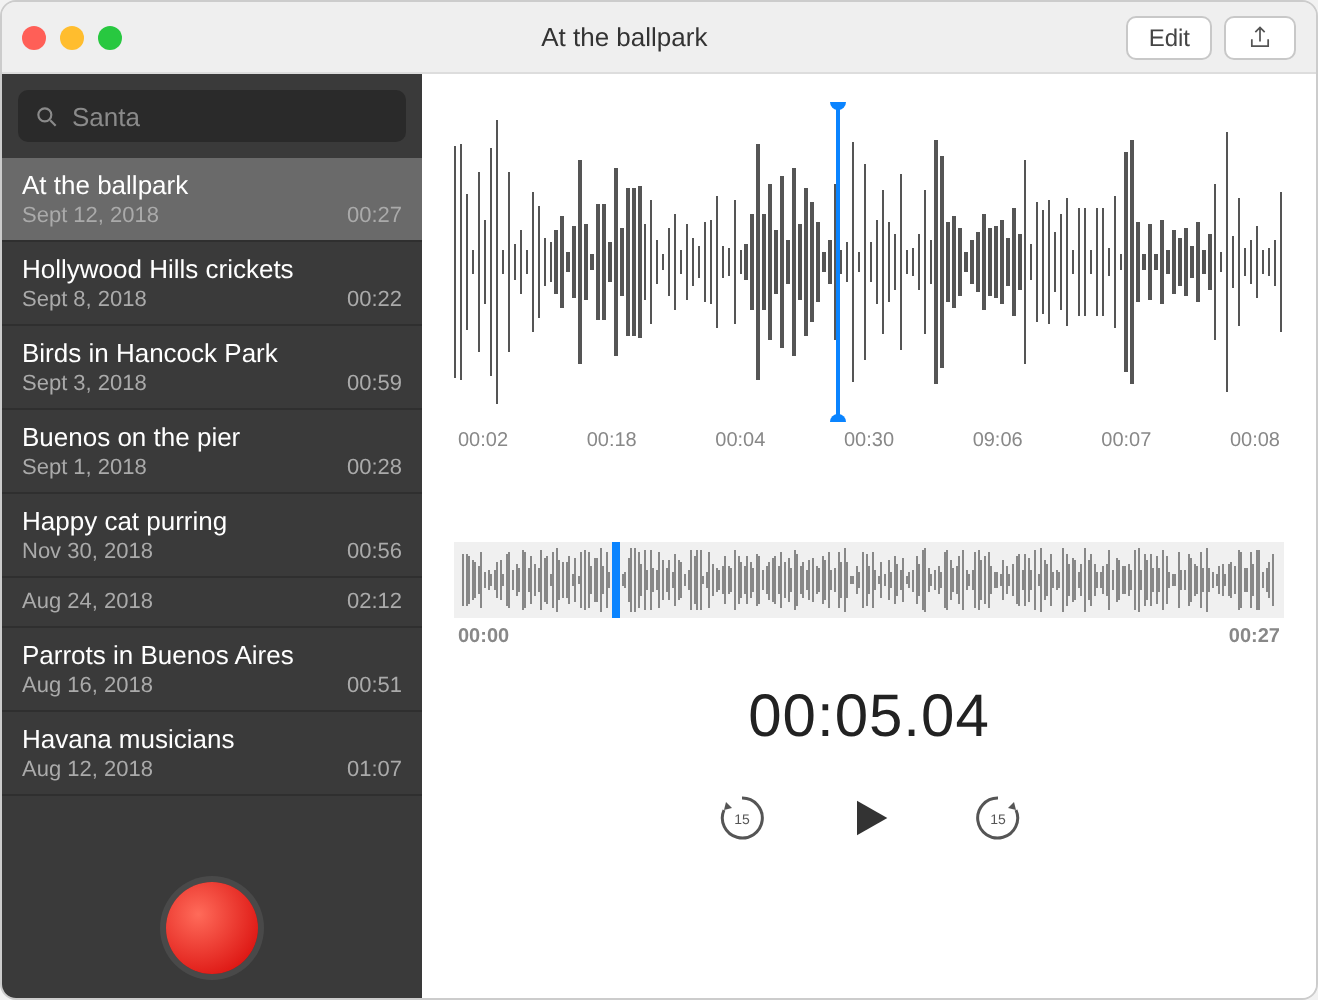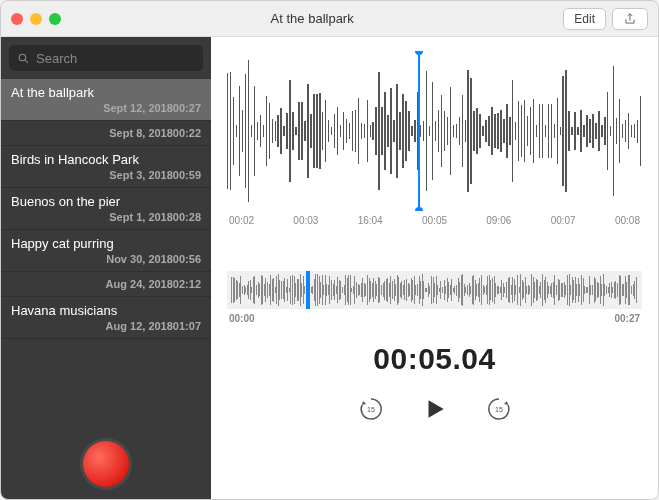--- a/index.html
+++ b/index.html
@@ -22,21 +22,21 @@
 .body { flex: 1; display: flex; }
 
 
 .sidebar { width: 210px; background: #3a3a3a; display: flex; flex-direction: column; color: #ddd; }
 .search { margin: 8px; height: 26px; background: #2a2a2a; border-radius: 5px; display: flex; align-items: center; padding: 0 8px; gap: 6px; color: #8a8a8a; font-size: 13px; }
 .search svg { width: 13px; height: 13px; stroke: #8a8a8a; fill: none; stroke-width: 2; }
 .list { flex: 1; overflow: hidden; }
 .item { padding: 6px 10px; border-bottom: 1px solid #2f2f2f; display: flex; flex-direction: column; gap: 2px; cursor: pointer; }
 .item.sel { background: #6a6a6a; }
 .item .t1 { font-size: 13px; color: #fff; }
-.item .row2 { display: flex; justify-content: flex-end; font-size: 11px; color: #aaa; font-weight: bold; }
+.item .row2 { display: flex; justify-content: space-between; font-size: 11px; color: #aaa; }
 .record-area { height: 70px; display: flex; align-items: center; justify-content: center; }
 .record-btn { width: 46px; height: 46px; border-radius: 50%; background: radial-gradient(circle at 35% 35%, #ff6b5a, #d40000); box-shadow: 0 0 0 3px rgba(255,255,255,0.08); cursor: pointer; }
 
 
 .main { flex: 1; background: #fff; display: flex; flex-direction: column; padding: 14px 16px 10px 16px; }
 
 .wave-big { height: 180px; position: relative; display: flex; flex-direction: column; }
 .wave-canvas { flex: 1; position: relative; overflow: hidden; }
 .bars { position: absolute; inset: 0; display: flex; align-items: center; gap: 1.5px; }
 .bar { width: 2px; background: #555; }
@@ -46,21 +46,21 @@
 .playhead::after { bottom: -4px; }
 .ticks { height: 20px; display: flex; justify-content: space-between; font-size: 10px; color: #888; padding: 4px 2px 0 2px; }
 
 .wave-mini-wrap { margin-top: 40px; font-weight: bold; }
 .wave-mini { height: 38px; background: #f0f0f0; position: relative; overflow: hidden; }
 .mini-bars { position: absolute; inset: 0; display: flex; align-items: center; gap: 1px; padding: 0 4px; }
 .mini-bar { width: 1px; background: #888; }
 .mini-head { position: absolute; top: 0; bottom: 0; width: 4px; background: #0a84ff; }
 .mini-ticks { display: flex; justify-content: space-between; font-size: 10px; color: #888; padding: 4px 2px; }
 
-.time { text-align: center; font-size: 30px; color: #222; margin-top: 14px; font-weight: 700; letter-spacing: 0.5px; }
+.time { text-align: center; font-size: 30px; color: #222; margin-top: 14px; font-weight: 400; letter-spacing: 0.5px; }
 
 .controls { display: flex; align-items: center; justify-content: center; gap: 34px; margin-top: 18px; }
 .ctrl { width: 30px; height: 30px; display: flex; align-items: center; justify-content: center; cursor: pointer; }
 .ctrl svg { stroke: #555; fill: none; stroke-width: 1.5; }
 .play svg { fill: #333; stroke: none; }
 .skip-label { font-size: 7px; fill: #555; stroke: none; }
 
 </style>
 </head>
 <body>
@@ -83,31 +83,32 @@
     </div>
   </div>
 
   <div class="body">
     <div class="sidebar">
       <div class="search">
         <svg viewBox="0 0 24 24">
             <circle cx="10" cy="10" r="6"></circle>
             <path d="M15 15l5 5"></path>
           </svg>
-        <span>Search</span>
+        <span>Santa</span>
       </div>
       <div class="list" id="list">
           <div class="item sel">
             <div class="t1">At the ballpark</div>
             <div class="row2">
               <span>Sept 12, 2018</span>
               <span>00:27</span>
             </div>
           </div>
           <div class="item">
+            <div class="t1">Hollywood Hills crickets</div>
             <div class="row2">
               <span>Sept 8, 2018</span>
               <span>00:22</span>
             </div>
           </div>
           <div class="item">
             <div class="t1">Birds in Hancock Park</div>
             <div class="row2">
               <span>Sept 3, 2018</span>
               <span>00:59</span>
@@ -124,20 +125,27 @@
             <div class="t1">Happy cat purring</div>
             <div class="row2">
               <span>Nov 30, 2018</span>
               <span>00:56</span>
             </div>
           </div>
           <div class="item">
             <div class="row2">
               <span>Aug 24, 2018</span>
               <span>02:12</span>
+            </div>
+          </div>
+          <div class="item">
+            <div class="t1">Parrots in Buenos Aires</div>
+            <div class="row2">
+              <span>Aug 16, 2018</span>
+              <span>00:51</span>
             </div>
           </div>
           <div class="item">
             <div class="t1">Havana musicians</div>
             <div class="row2">
               <span>Aug 12, 2018</span>
               <span>01:07</span>
             </div>
           </div>
         </div>
@@ -288,23 +296,23 @@
               <div class="bar" style="height: 36.6234px;"></div>
               <div class="bar" style="height: 11.9831px;"></div>
               <div class="bar" style="height: 14.0546px;"></div>
               <div class="bar" style="height: 23.011px;"></div>
               <div class="bar" style="height: 70.2525px;"></div>
             </div>
           <div class="playhead" id="playhead" style="left: 46%;"></div>
         </div>
         <div class="ticks" id="ticks">
             <span>00:02</span>
-            <span>00:03</span>
-            <span>16:04</span>
-            <span>00:05</span>
+            <span>00:18</span>
+            <span>00:04</span>
+            <span>00:30</span>
             <span>09:06</span>
             <span>00:07</span>
             <span>00:08</span>
           </div>
       </div>
 
       <div class="wave-mini-wrap">
         <div class="wave-mini">
           <div class="mini-bars" id="minibars">
               <div class="mini-bar" style="height: 26.4474px;"></div>

